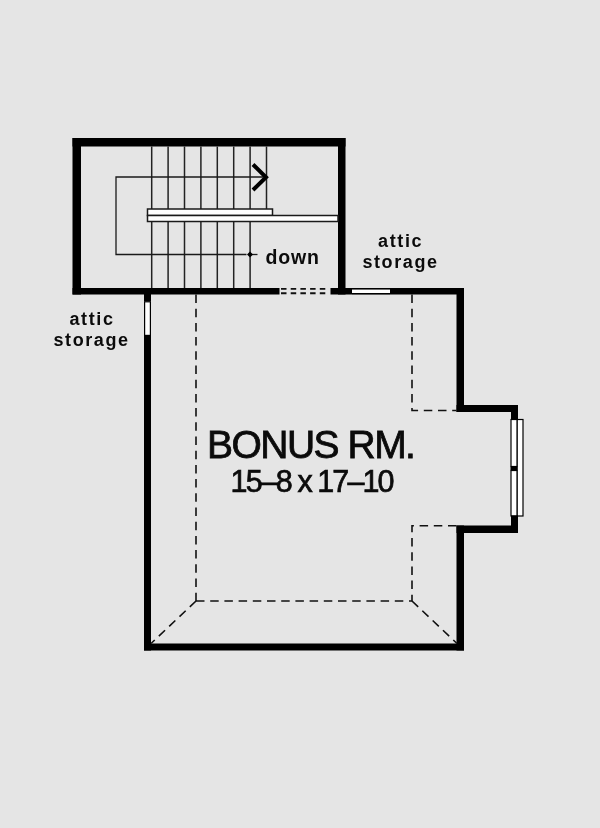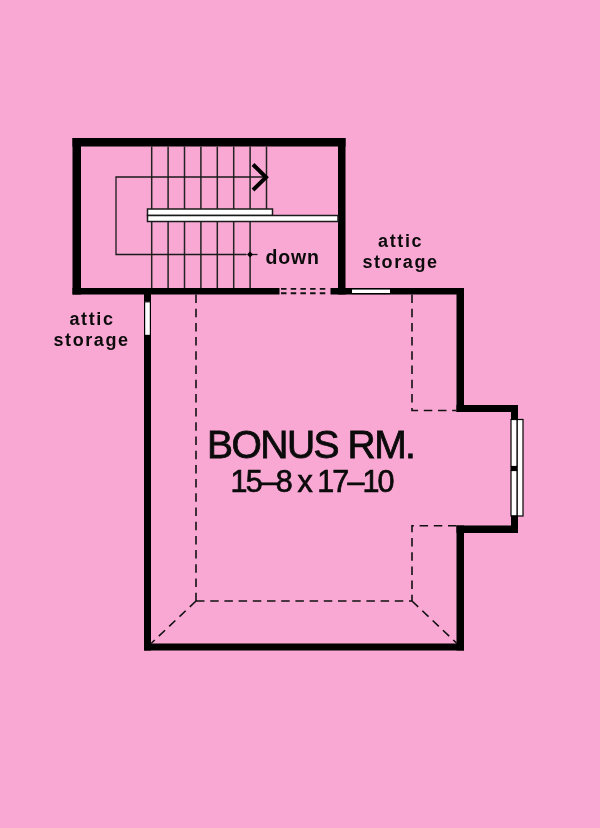--- a/index.html
+++ b/index.html
@@ -1,16 +1,16 @@
 <!DOCTYPE html>
 <html><head>
 <meta charset="utf-8">
 <style>
   html,body{margin:0;padding:0;background:#fff;}
-  .page{position:relative;width:600px;height:828px;background:#f9a8d4;overflow:hidden;}
+  .page{position:relative;width:600px;height:828px;background:#e5e5e5;overflow:hidden;}
   svg{position:absolute;left:0;top:0;}
   text{font-family:"Liberation Sans",sans-serif;fill:#0b0b0b;}
 </style>
 </head>
 <body>
 <div class="page">
 <svg width="600" height="828" viewBox="0 0 600 828">
 
   <rect x="72.5" y="138" width="273" height="8.5" fill="#000"></rect>
 

